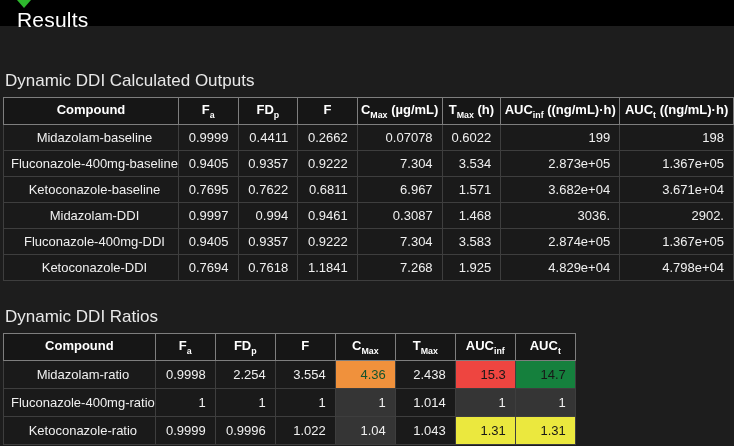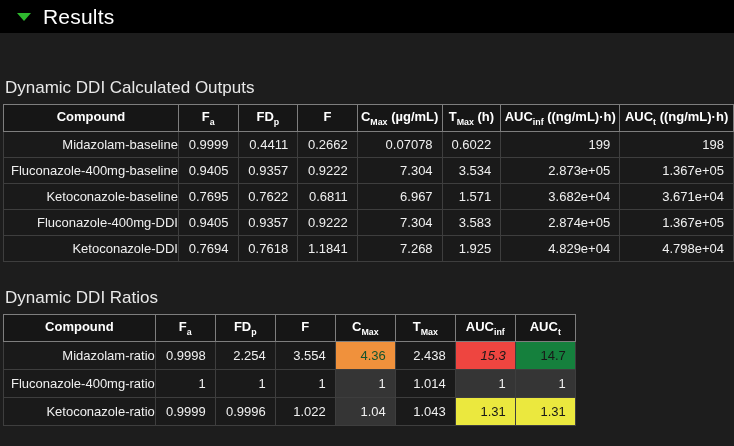--- a/index.html
+++ b/index.html
@@ -5,24 +5,25 @@
   html,body { margin:0; padding:0; }
   body {
     width:734px; height:446px; overflow:hidden;
     background:#1d1d1d;
     font-family:"Liberation Sans", sans-serif;
     color:#f0f0f0;
     -webkit-font-smoothing:antialiased;
   }
   .results-bar {
     background:#000;
-    height:33px;
-    display:flex; align-items:center;
+    height:26px;
+    display:flex; 
     padding-left:17px;
     cursor:pointer;
+    flex-direction:column;
   }
   .tri-down {
     width:0; height:0;
     border-left:7px solid transparent;
     border-right:7px solid transparent;
     border-top:8px solid #2eb82e;
     margin-right:12px;
   }
   .results-title {
     font-size:21px; font-weight:400; color:#fff; margin:0; letter-spacing:0.2px;
@@ -48,21 +49,21 @@
     height:26px; padding:0 2px;
     overflow:hidden; white-space:nowrap;
   }
   td {
     border:1px solid #3e3e3e;
     background:#1a1a1a;
     height:25px; padding:0;
     overflow:hidden; white-space:nowrap;
   }
   .t2 td { height:27px; }
-  td.compound { text-align:right; padding-left:7px; }
+  td.compound { text-align:center; padding-left:7px; }
   td.num { text-align:right; padding-right:9px; }
   sub { font-size:0.68em; }
 </style>
 </head>
 <body>
 
 <header class="results-bar">
   <span class="tri-down"></span>
   <h1 class="results-title">Results</h1>
 </header>
@@ -119,20 +120,30 @@
         <td class="compound">Ketoconazole-baseline</td>
         <td class="num">0.7695</td>
         <td class="num">0.7622</td>
         <td class="num">0.6811</td>
         <td class="num">6.967</td>
         <td class="num">1.571</td>
         <td class="num">3.682e+04</td>
         <td class="num">3.671e+04</td>
       </tr>
       <tr>
+        <td class="compound">Midazolam-DDI</td>
+        <td class="num">0.9997</td>
+        <td class="num">0.994</td>
+        <td class="num">0.9461</td>
+        <td class="num">0.3087</td>
+        <td class="num">1.468</td>
+        <td class="num">3036.</td>
+        <td class="num">2902.</td>
+      </tr>
+      <tr>
         <td class="compound">Fluconazole-400mg-DDI</td>
         <td class="num">0.9405</td>
         <td class="num">0.9357</td>
         <td class="num">0.9222</td>
         <td class="num">7.304</td>
         <td class="num">3.583</td>
         <td class="num">2.874e+05</td>
         <td class="num">1.367e+05</td>
       </tr>
       <tr>
@@ -174,21 +185,21 @@
       </tr>
     </thead>
     <tbody>
       <tr>
         <td class="compound">Midazolam-ratio</td>
         <td class="num">0.9998</td>
         <td class="num">2.254</td>
         <td class="num">3.554</td>
         <td class="num" style="background:#f0913c;color:#14532d;">4.36</td>
         <td class="num">2.438</td>
-        <td class="num" style="background:#ee4540;color:#181818;font-style:italic;">15.3</td>
+        <td class="num" style="background:#ee4540;color:#181818;">15.3</td>
         <td class="num" style="background:#15803d;color:#181818;">14.7</td>
       </tr>
       <tr>
         <td class="compound">Fluconazole-400mg-ratio</td>
         <td class="num">1</td>
         <td class="num">1</td>
         <td class="num">1</td>
         <td class="num" style="background:#353535;color:#f0f0f0;">1</td>
         <td class="num">1.014</td>
         <td class="num" style="background:#353535;color:#f0f0f0;">1</td>

